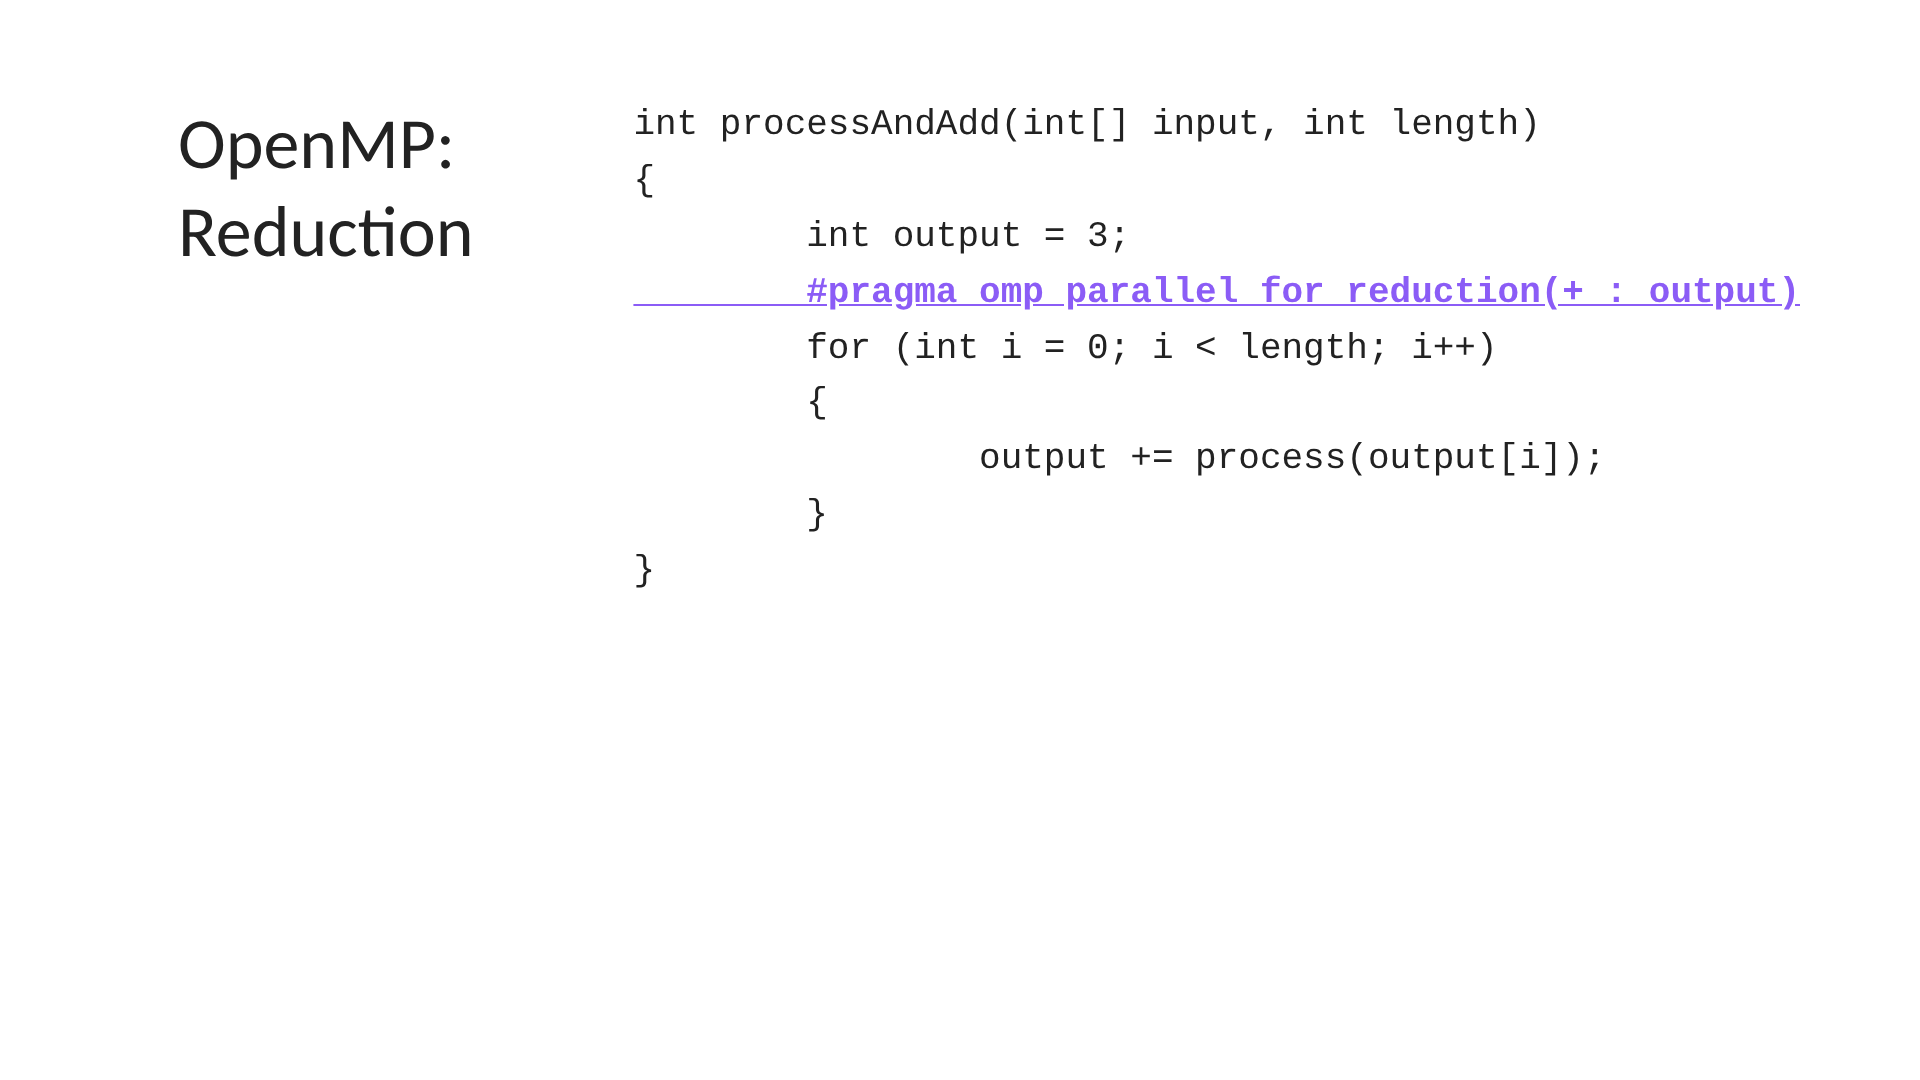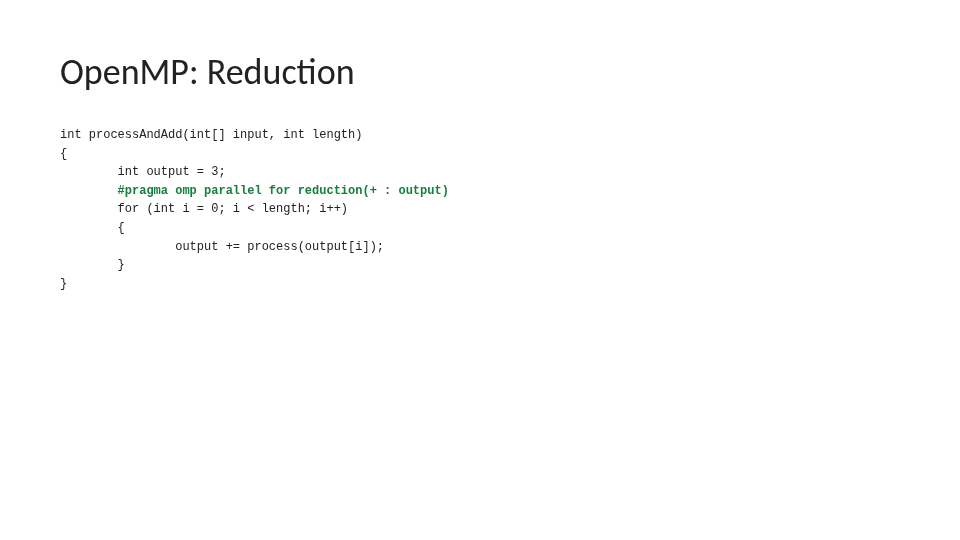--- a/index.html
+++ b/index.html
@@ -13,48 +13,49 @@
       height: 540px;
       background: #ffffff;
       font-family: 'Georgia', 'Times New Roman', serif;
       overflow: hidden;
     }
 
     .slide {
       width: 960px;
       height: 517px;
       background: #ffffff;
-      padding: 50px 60px 40px 60px;
+      padding: 50px 60px 40px 89px;
       display: flex;
-      flex-direction: column;
+      flex-direction: row;
     }
 
     .title {
       font-size: 36px;
       font-weight: 400;
       color: #222222;
       margin-bottom: 32px;
       font-family: 'Calibri', 'Arial', sans-serif;
     }
 
     .code-block {
       font-family: 'Courier New', 'Lucida Console', monospace;
-      font-size: 12px;
+      font-size: 18px;
       line-height: 1.55;
       color: #222222;
     }
 
     .code-line {
       display: block;
       white-space: pre;
     }
 
     .pragma-line {
-      color: #15803d;
+      color: #8b5cf6;
       font-weight: bold;
+      text-decoration: underline;
     }
 
     .normal-line {
       color: #222222;
     }
   </style>
 </head>
 <body>
 
 <div class="slide">

